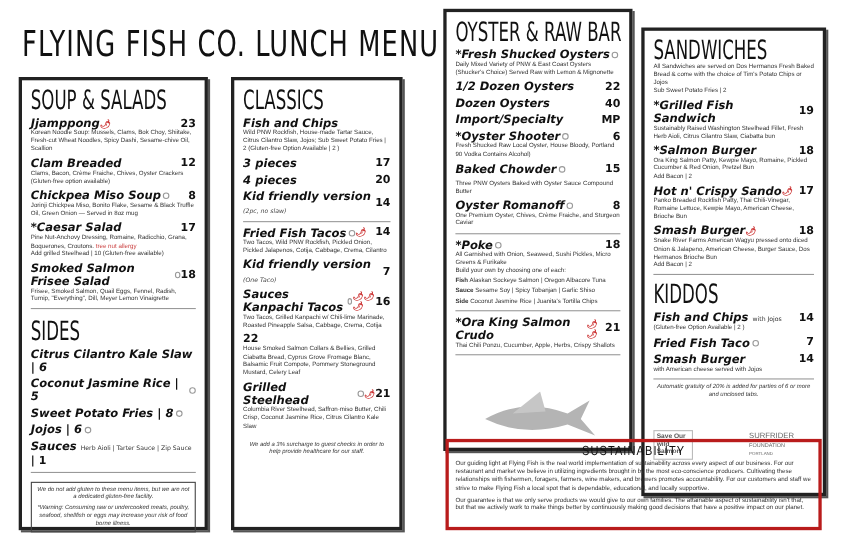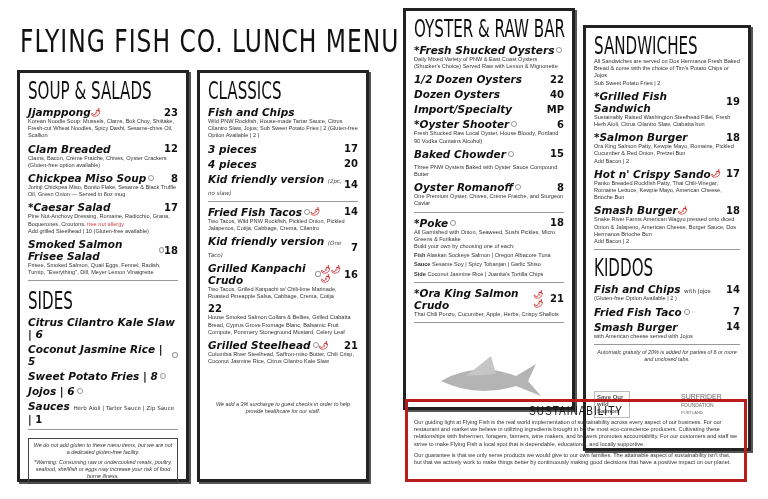--- a/index.html
+++ b/index.html
@@ -79,21 +79,21 @@
  <div class="item">
       <span><span>Sauces</span> <span class="d" style="font-style:normal;font-weight:400">Herb Aioli | Tarter Sauce | Zip Sauce</span> <span class="p">| 1</span></span>
     </div>
  <div class="hr"></div>
  <div style="border:1px solid #444;padding:3px;margin-top:8px">
   <div class="note">We do not add gluten to these menu items, but we are not a dedicated gluten-free facility.</div>
   <div class="note" style="margin-top:3px">*Warning: Consuming raw or undercooked meats, poultry, seafood, shellfish or eggs may increase your risk of food borne illness.</div>
  </div>
 </div>
 
-<div class="panel" style="left:197px;top:70px;width:172px;height:412px">
+<div class="panel" style="left:210px;top:70px;width:156px;height:412px">
  <div class="h">CLASSICS</div>
  <div class="item">
       <span>Fish and Chips</span>
     </div>
  <div class="d">Wild PNW Rockfish, House-made Tartar Sauce, Citrus Cilantro Slaw, Jojos; Sub Sweet Potato Fries | 2 (Gluten-free Option Available | 2 )</div>
  <div class="item">
       <span>3 pieces</span>
       <span class="p">17</span>
     </div>
  <div class="item">
@@ -111,21 +111,21 @@
       <span class="pep">🌶</span>
       <span style="flex:1"></span>
       <span class="p">14</span>
     </div>
  <div class="d">Two Tacos, Wild PNW Rockfish, Pickled Onion, Pickled Jalapenos, Cotija, Cabbage, Crema, Cilantro</div>
  <div class="item">
       <span><span>Kid friendly version</span> <span class="small">(One Taco)</span></span>
       <span class="p">7</span>
     </div>
  <div class="item">
-      <span>Grilled Kanpachi Crudo</span>
+      <span>Sauces Kanpachi Tacos</span>
       <span class="gf"></span>
       <span class="pep">🌶🌶🌶</span>
       <span style="flex:1"></span>
       <span class="p">16</span>
     </div>
  <div class="d">Two Tacos, Grilled Kanpachi w/ Chili-lime Marinade, Roasted Pineapple Salsa, Cabbage, Crema, Cotija</div>
  <div class="item">
       <span class="p">22</span>
     </div>
  <div class="d">House Smoked Salmon Collars &amp; Bellies, Grilled Ciabatta Bread, Cyprus Grove Fromage Blanc, Balsamic Fruit Compote, Pommery Stoneground Mustard, Celery Leaf</div>

